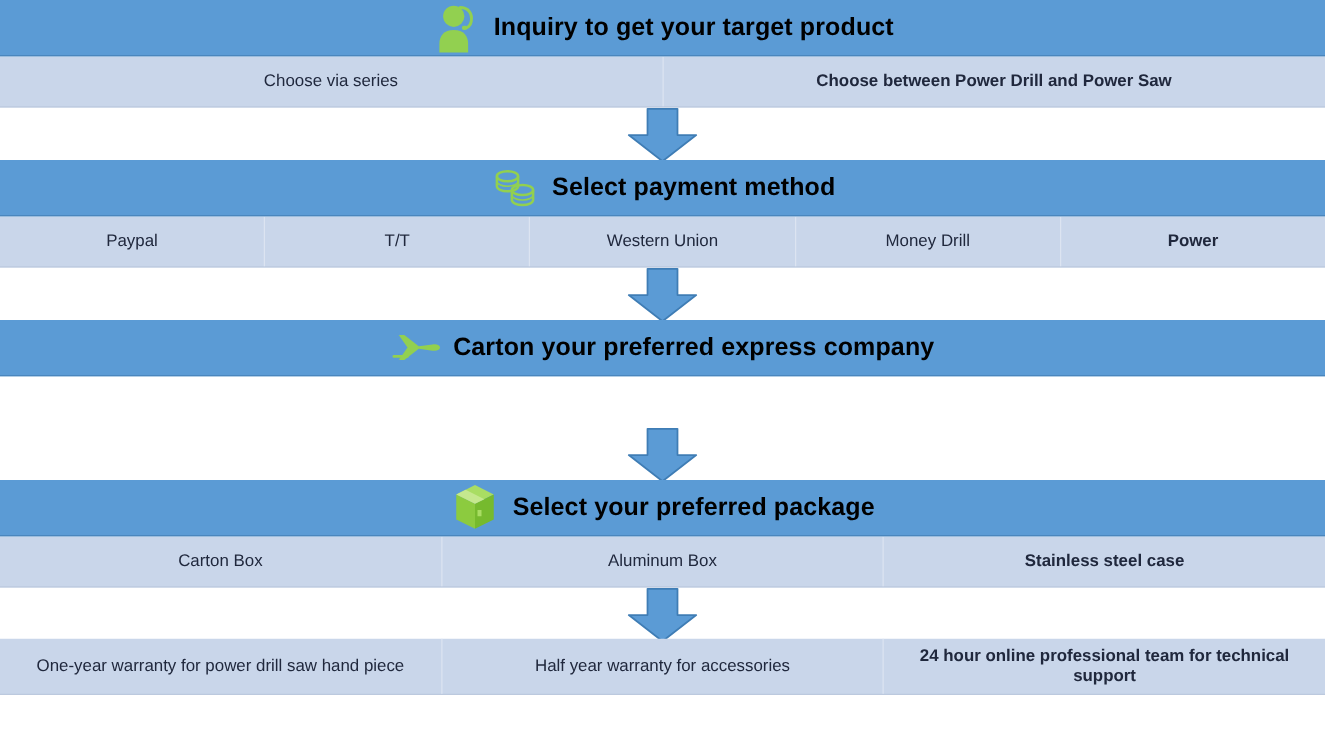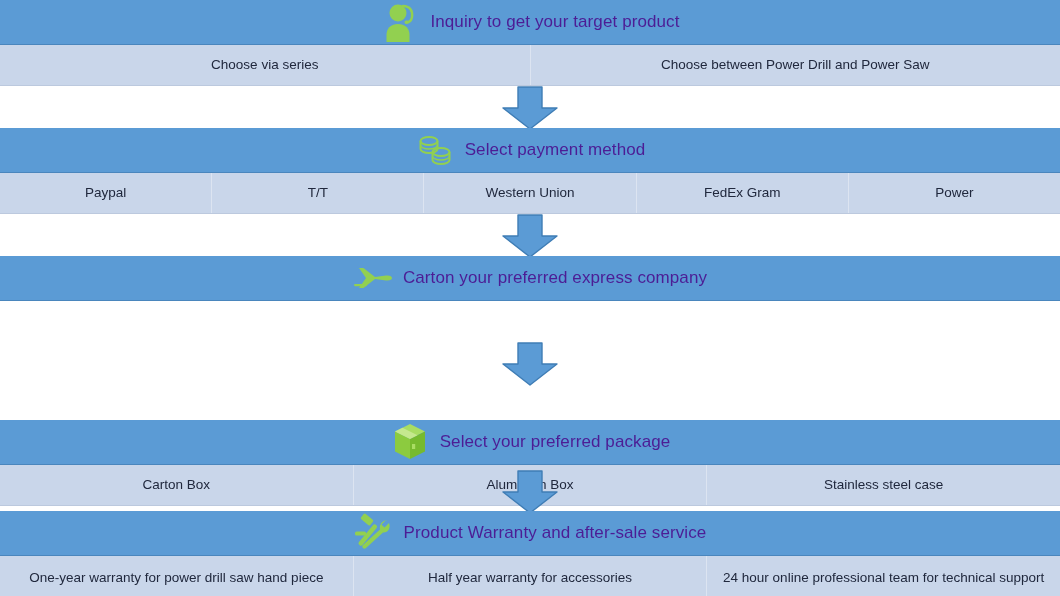--- a/index.html
+++ b/index.html
@@ -43,67 +43,68 @@
   .band-icon {
     width: 40px;
     height: 42px;
     flex: 0 0 40px;
     display: flex;
     align-items: center;
     justify-content: center;
   }
   .band-icon svg { display: block; overflow: visible; }
   .band-title {
-    color: #4c1d95;
-    font-size: 17px;
-    font-weight: 400;
+    color: #000000;
+    font-size: 20px;
+    font-weight: 700;
     letter-spacing: 0.1px;
     white-space: nowrap;
   }
 
   
   .options {
     display: flex;
     height: 40px;
     background: #C9D6EA;
     border-bottom: 1px solid #bcc9de;
+    justify-content: flex-end;
   }
   .options.tall { height: 44px; }
   .opt {
     flex: 1 1 0;
     display: flex;
     align-items: center;
     justify-content: center;
     text-align: center;
     color: #20283d;
     font-size: 13.5px;
     line-height: 1.15;
     padding: 0 6px;
     box-sizing: border-box;
     border-right: 1px solid #dce4f1;
   }
-  .opt:last-child { border-right: none; }
+  .opt:last-child { border-right: none; font-weight: bold; }
 
   
   .arrow {
     position: absolute;
     width: 64px;
     height: 44px;
     left: 498px;
   }
   .arrow svg { display: block; }
 
   
   #sec-inquiry  { top: 0px; }
   #arrow-1      { top: 86px; }
   #sec-payment  { top: 128px; }
   #arrow-2      { top: 214px; }
   #sec-express  { top: 256px; }
   #arrow-3      { top: 342px; }
-  #sec-package  { top: 384px; margin-top: 36px; }
+  #sec-package  { top: 384px; }
   #arrow-4      { top: 470px; }
   #sec-warranty { top: 511px; }
 </style>
 </head>
 <body>
 
 <div class="board">
 
   <div class="section" id="sec-inquiry">
     <div class="band">
@@ -146,21 +147,21 @@
             </g>
           </svg>
         </span>
         <span class="band-title">Select payment method</span>
       </div>
     </div>
     <div class="options">
       <div class="opt">Paypal</div>
       <div class="opt">T/T</div>
       <div class="opt">Western Union</div>
-      <div class="opt">FedEx Gram</div>
+      <div class="opt">Money Drill</div>
       <div class="opt">Power</div>
     </div>
   </div>
 
   <div class="arrow" id="arrow-2">
     <svg width="64" height="44" viewBox="0 0 64 44">
       <polygon points="20,1 44,1 44,22 59,22 32,43 5,22 20,22" fill="#5B9BD5" stroke="#3F7DB5" stroke-width="1.4" stroke-linejoin="round"></polygon>
     </svg>
   </div>
 
@@ -206,35 +207,20 @@
     </div>
   </div>
 
   <div class="arrow" id="arrow-4">
     <svg width="64" height="44" viewBox="0 0 64 44">
       <polygon points="20,1 44,1 44,22 59,22 32,43 5,22 20,22" fill="#5B9BD5" stroke="#3F7DB5" stroke-width="1.4" stroke-linejoin="round"></polygon>
     </svg>
   </div>
 
   <div class="section" id="sec-warranty">
-    <div class="band">
-      <div class="band-inner">
-        <span class="band-icon">
-          <svg width="42" height="42" viewBox="0 0 42 42">
-            <g fill="#92D050">
-              <rect x="8" y="4" width="12" height="7" rx="1.5" transform="rotate(40 14 7.5)"></rect>
-              <rect x="12.5" y="10" width="4.6" height="26" rx="2" transform="rotate(40 14.8 23)"></rect>
-              <path d="M33 8 L28.5 12.5 L31.5 15.5 L36 11 C38 16 35 21 30 20.5 L13 36 C11 38 8 35 10 33 L27 17.5 C26 12.5 30 7.5 35 8.5 Z"></path>
-              <rect x="2" y="19.5" width="11" height="4" rx="1.6"></rect>
-            </g>
-          </svg>
-        </span>
-        <span class="band-title">Product Warranty and after-sale service</span>
-      </div>
-    </div>
     <div class="options tall">
       <div class="opt">One-year warranty for power drill saw hand piece</div>
       <div class="opt">Half year warranty for accessories</div>
       <div class="opt">24 hour online professional team for technical support</div>
     </div>
   </div>
 
 </div>
 
 </body></html>

